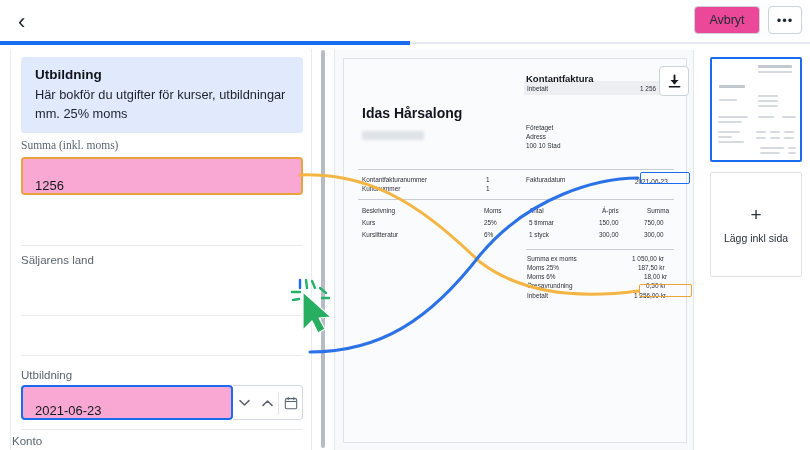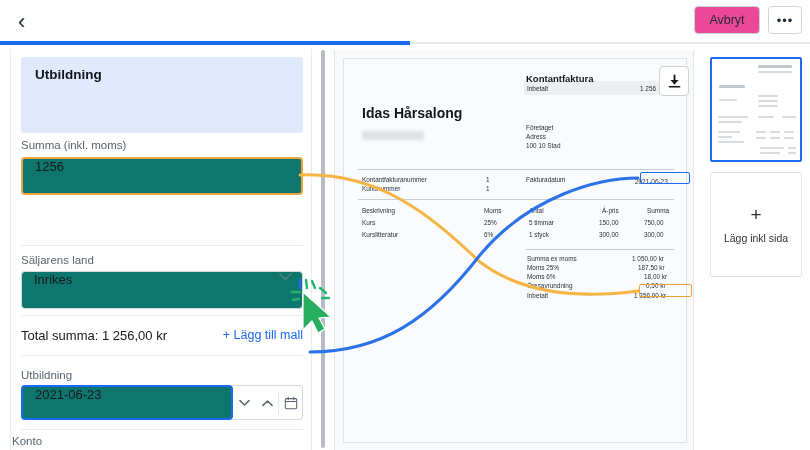--- a/index.html
+++ b/index.html
@@ -60,29 +60,29 @@
     position:absolute; left:10px; top:8px; width:282px; height:76px;
     background:#e1e9fd; border-radius:3px; padding:10px 14px;
   }
   .callout-title { font-size:13.5px; font-weight:bold; color:#11161c; margin-bottom:4px; }
   .callout-body { font-size:12.8px; color:#1d232b; line-height:1.45; }
 
   .field-label {
     position:absolute; font-size:11.5px; color:#5b6570;
   }
   .field-box {
-    position:absolute; background:#0f766e; border-radius:4px;
-    display:flex; align-items:flex-start;
+    position:absolute; background:#f9a8d4; border-radius:4px;
+    display:flex; align-items:flex-end;
   }
   .field-box .val { font-size:13px; color:#15191e; padding-left:12px; }
   .fb-amount {
     left:10px; top:108px; width:282px; height:38px;
     border:2px solid #eba33b;
   }
-  .lbl-amount { left:10px; top:90px; }
+  .lbl-amount { left:10px; top:90px;font-family:Liberation Serif, serif; }
   .divider {
     position:absolute; left:10px; height:1px; background:#e8ebef; width:282px;
   }
   .lbl-country { left:10px; top:205px; }
   .fb-country {
     left:10px; top:222px; width:282px; height:38px;
     border:1px solid #d4d9e0;
   }
   .chev {
     margin-left:auto; margin-right:12px;
@@ -181,41 +181,34 @@
     <div class="btn-cancel">Avbryt</div>
     <div class="btn-more">•••</div>
   </div>
   <div class="blue-rule"></div>
   <div class="grey-rule"></div>
 
   <div class="form-panel">
 
     <div class="callout">
       <div class="callout-title">Utbildning</div>
+      <div class="callout-body">Här bokför du utgifter för kurser, utbildningar mm. 25% moms</div>
     </div>
 
     <div class="field-label lbl-amount">Summa (inkl. moms)</div>
     <div class="field-box fb-amount">
       <span class="val">1256</span>
     </div>
 
     <div class="divider" style="top:196px;"></div>
 
     <div class="field-label lbl-country">Säljarens land</div>
-    <div class="field-box fb-country">
-      <span class="val">Inrikes</span>
-      <span class="chev"></span>
-    </div>
 
     <div class="divider" style="top:266px;"></div>
 
-    <div class="total-row">
-      <span class="total-text">Total summa: 1 256,00 kr</span>
-      <span class="add-template">+ Lägg till mall</span>
-    </div>
 
     <div class="divider" style="top:306px;"></div>
 
     <div class="field-label lbl-date">Utbildning</div>
     <div class="field-box fb-date">
       <span class="val">2021-06-23</span>
     </div>
     <div class="spinner-group">
       <div class="sp-btn">
         <svg width="11" height="8" viewBox="0 0 11 8" aria-hidden="true">

